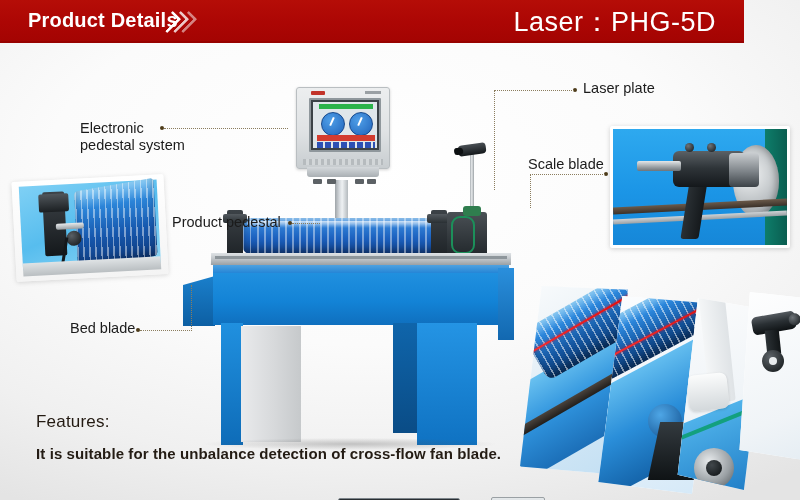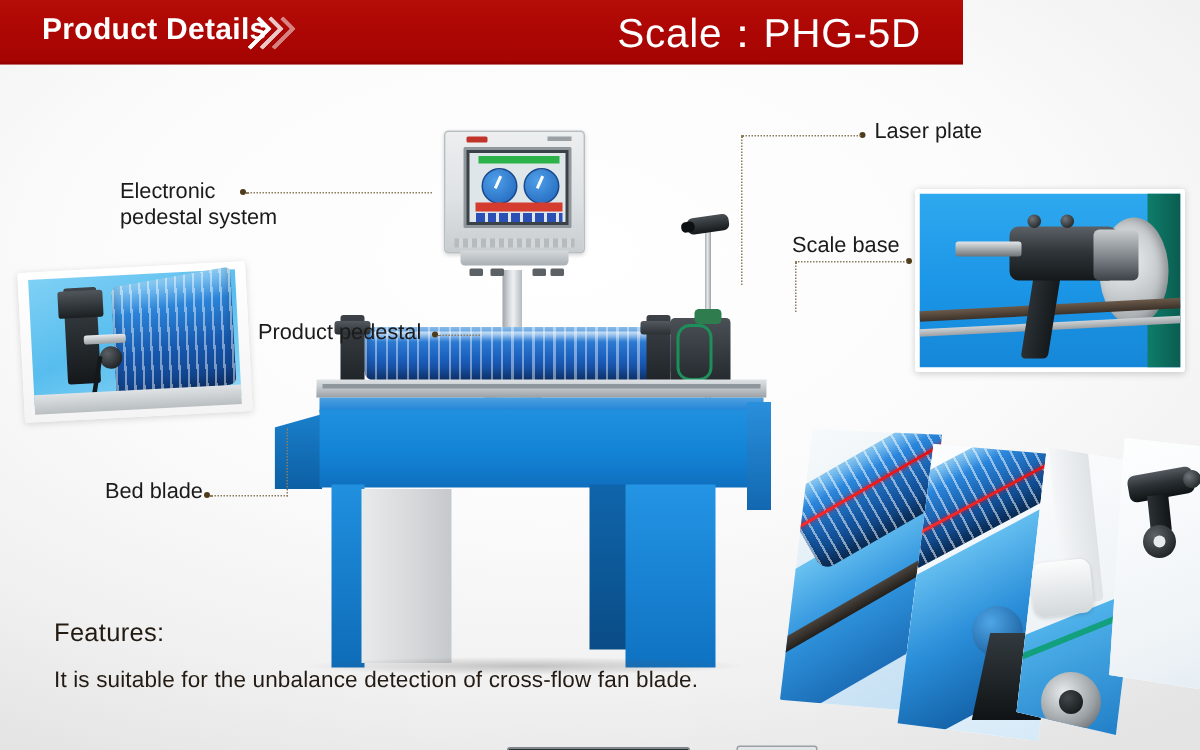--- a/index.html
+++ b/index.html
@@ -7,21 +7,21 @@
     width:800px;height:500px;overflow:hidden;
     font-family:"Liberation Sans","DejaVu Sans",sans-serif;
     background:#ffffff;
   }
   #page{position:relative;width:800px;height:500px;overflow:hidden;
     background:
       radial-gradient(ellipse 700px 380px at 46% 34%, #ffffff 0%, #fbfbfb 46%, #f0f0f0 78%, #e4e4e4 100%);
   }
 
   
-  .header{position:absolute;left:0;top:0;width:642px;height:43px;
+  .header{position:absolute;left:0;top:0;width:744px;height:43px;
     background:linear-gradient(180deg,#b50d07 0%,#ac0604 52%,#a30402 100%);
     overflow:hidden;}
   .header:after{content:"";position:absolute;left:0;bottom:0;width:100%;height:2px;
     background:#8e0200;opacity:.55;}
   .hdr-title{position:absolute;left:28px;top:9px;color:#ffffff;
     font-size:20px;font-weight:bold;letter-spacing:.2px;white-space:nowrap;}
   .chev{position:absolute;left:163px;top:10px;width:40px;height:22px;}
   .chev span{position:absolute;top:2px;width:9px;height:17px;
     border-right:3px solid #fff;border-top:3px solid #fff;
     transform:skewX(0deg) rotate(45deg);border-radius:1px;}
@@ -253,35 +253,35 @@
     background:linear-gradient(90deg,#2b3135,#111517);transform:rotate(-6deg);}
   .p4ring{position:absolute;left:24px;top:58px;width:22px;height:22px;border-radius:50%;
     background:radial-gradient(circle at 36% 32%,#5d6368,#0d1113);}
   .p4ring:after{content:"";position:absolute;left:7px;top:7px;width:8px;height:8px;
     border-radius:50%;background:#e8ebed;}
 
   
   .feat-title{position:absolute;left:36px;top:412px;color:#231a12;
     font-size:17px;font-weight:normal;letter-spacing:.2px;}
   .feat-text{position:absolute;left:36px;top:445px;color:#241c14;
-    font-size:15px;letter-spacing:.1px;}
+    font-size:15px;letter-spacing:.1px;font-weight:bold;}
 </style>
 </head>
 <body>
 
 <div id="page">
 
   <div class="header">
     <div class="hdr-title">Product Details</div>
     <div class="chev">
       <span class="c1"></span>
         <span class="c2"></span>
         <span class="c3"></span>
     </div>
-    <div class="hdr-model">Scale：PHG-5D</div>
+    <div class="hdr-model">Laser：PHG-5D</div>
   </div>
 
   <div class="machine">
 
     <div class="mon-pole"></div>
     <div class="mon-base"></div>
 
     <div class="mon-box">
       <div class="mon-brand"></div>
       <div class="mon-txt"></div>
@@ -429,21 +429,21 @@
   <div class="lbl" style="left:70px;top:320px;">Bed blade</div>
   <div class="dot" style="left:136px;top:328px;"></div>
   <div class="dln-h" style="left:140px;top:330px;width:52px;"></div>
   <div class="dln-v" style="left:191px;top:285px;height:46px;"></div>
 
   <div class="lbl" style="left:583px;top:80px;">Laser plate</div>
   <div class="dot" style="left:573px;top:88px;"></div>
   <div class="dln-h" style="left:494px;top:90px;width:80px;"></div>
   <div class="dln-v" style="left:494px;top:90px;height:100px;"></div>
 
-  <div class="lbl" style="left:528px;top:156px;">Scale base</div>
+  <div class="lbl" style="left:528px;top:156px;">Scale blade</div>
   <div class="dot" style="left:604px;top:172px;"></div>
   <div class="dln-h" style="left:530px;top:174px;width:75px;"></div>
   <div class="dln-v" style="left:530px;top:174px;height:34px;"></div>
 
   <div class="feat-title">Features:</div>
   <div class="feat-text">It is suitable for the unbalance detection of cross-flow fan blade.</div>
 
 </div>
 
 </body></html>

